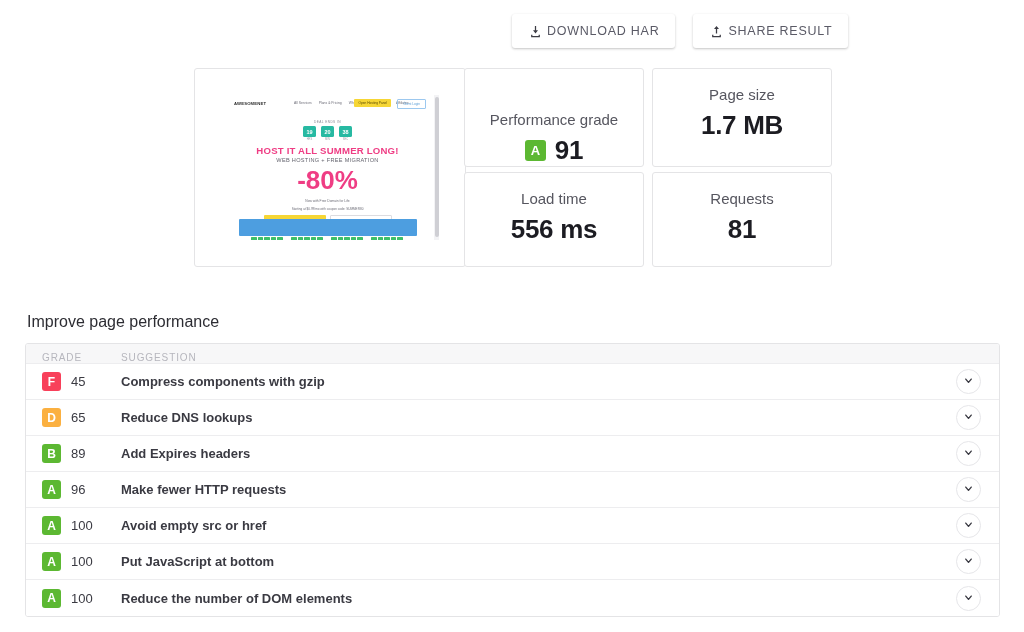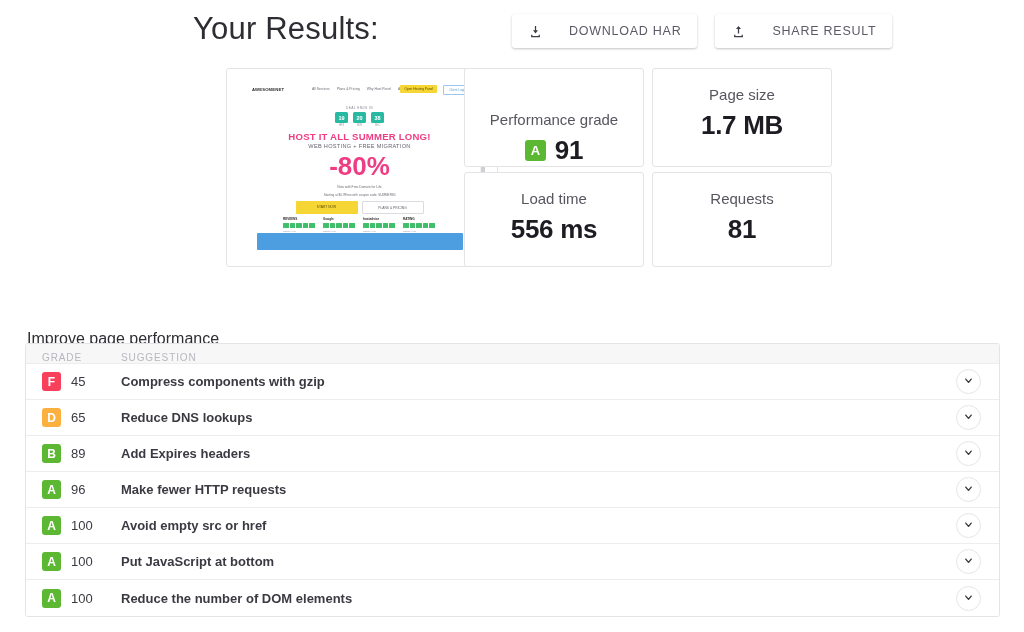--- a/index.html
+++ b/index.html
@@ -29,21 +29,21 @@
   }
   .header-actions {
     position: absolute;
     left: 512px; top: 14px;
     display: flex;
     gap: 18px;
   }
   .hdr-btn {
     display: flex;
     align-items: center;
-    gap: 26px;
+    gap: 4px;
     height: 34px;
     padding: 0 16px;
     background: #ffffff;
     border: none;
     border-radius: 3px;
     box-shadow: 0 1px 3px rgba(0,0,0,0.14), 0 1px 2px rgba(0,0,0,0.1);
     cursor: pointer;
     font-family: "Liberation Sans", sans-serif;
   }
   .hdr-btn .label {
@@ -58,22 +58,21 @@
   .cards-area { position: absolute; left: 0; top: 68px; width: 1024px; }
   .card {
     position: absolute;
     background: #ffffff;
     border: 1px solid #e4e4e6;
     border-radius: 3px;
   }
   .thumb-card {
     left: 194px; top: 0;
     width: 272px; height: 199px;
-    padding: 12px;
-    margin-left: 32px;
+    padding: 26px;
   }
   .thumb-inner {
     position: relative;
     width: 100%; height: 100%;
     background: #fdfdfd;
     overflow: hidden;
   }
   
   .mini { position: absolute; inset: 0; background: #ffffff; font-family: "Liberation Sans", sans-serif; }
   .mini-nav { position: absolute; left: 0; top: 0; right: 5px; height: 18px; background:#fff; }
@@ -181,21 +180,21 @@
     border-radius: 3px;
     color: #ffffff;
     font-size: 13px;
     font-weight: 700;
     line-height: 1;
   }
 
   
   .section-title {
     position: absolute;
-    left: 27px; top: 330px;
+    left: 27px; top: 313px;
     font-size: 16px;
     color: #2d2d33;
   }
   .table {
     position: absolute;
     left: 25px; top: 343px;
     width: 975px;
     border: 1px solid #e4e4e6;
     border-radius: 3px;
     background: #ffffff;
@@ -265,21 +264,20 @@
     background: #fff;
     display: flex; align-items: center; justify-content: center;
     cursor: pointer;
     padding: 0;
   }
 </style>
 </head>
 <body>
 
 <div class="header">
-  <div class="page-title">Your Results:</div>
 
   <div class="header-actions">
     <button class="hdr-btn">
       <span class="ico">
         <svg width="15" height="15" viewBox="0 0 24 24" fill="#3c3c44">
           <path d="M11 3h2v7h3l-4 5-4-5h3V3z"></path>
           <path d="M5 17h2v2h10v-2h2v4H5v-4z"></path>
         </svg>
       </span>
       <span class="label">DOWNLOAD HAR</span>

